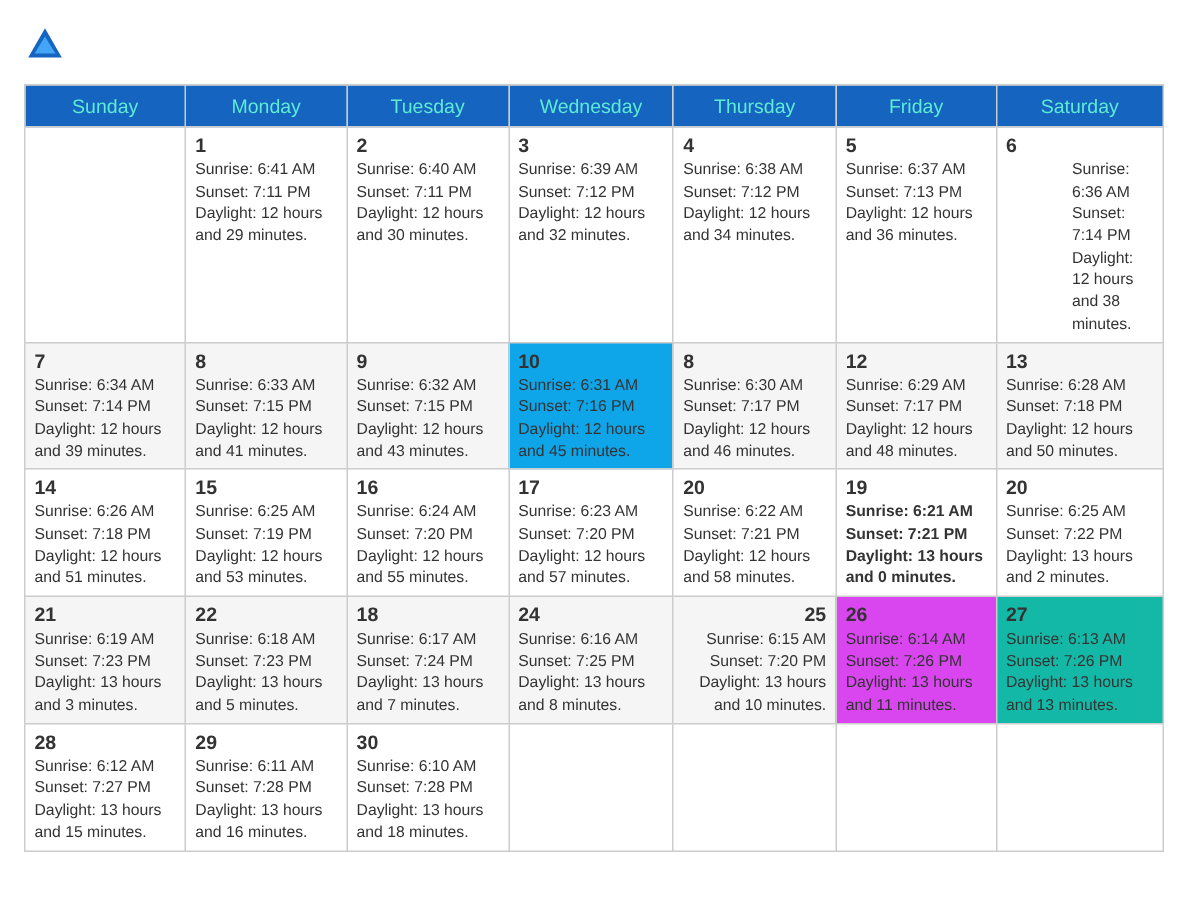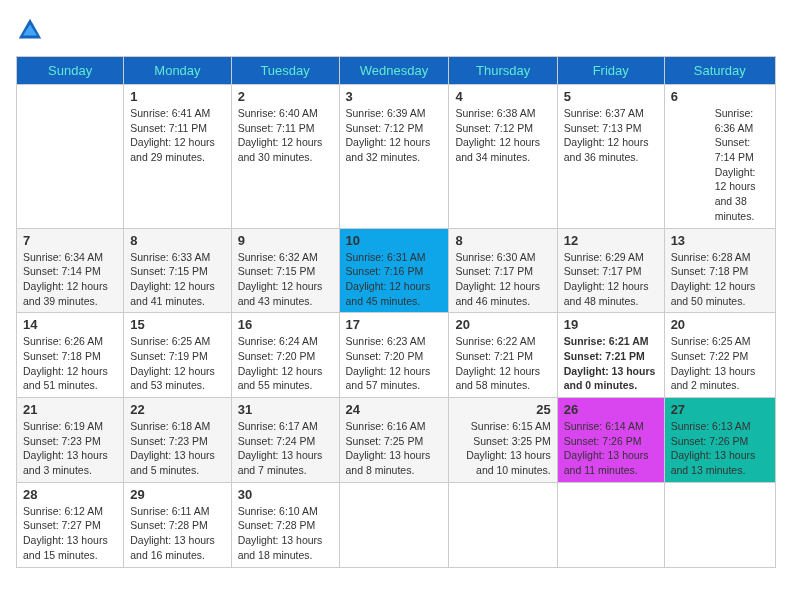--- a/index.html
+++ b/index.html
@@ -276,37 +276,37 @@
 and 3 minutes.</div>
         </td>
         <td style="background: rgb(245, 245, 245); margin-left: 20px;">
           <span class="day-num">22</span>
           <div class="day-info" style="white-space: pre-line;">Sunrise: 6:18 AM
 Sunset: 7:23 PM
 Daylight: 13 hours
 and 5 minutes.</div>
         </td>
         <td style="background: rgb(245, 245, 245);">
-          <span class="day-num">31</span>
+          <span class="day-num">18</span>
           <div class="day-info" style="white-space: pre-line;">Sunrise: 6:17 AM
 Sunset: 7:24 PM
 Daylight: 13 hours
 and 7 minutes.</div>
         </td>
         <td style="background: rgb(245, 245, 245);">
           <span class="day-num">24</span>
           <div class="day-info" style="white-space: pre-line;">Sunrise: 6:16 AM
 Sunset: 7:25 PM
 Daylight: 13 hours
 and 8 minutes.</div>
         </td>
         <td style="background: rgb(245, 245, 245); text-align: right;">
           <span class="day-num">25</span>
           <div class="day-info" style="white-space: pre-line;">Sunrise: 6:15 AM
-Sunset: 3:25 PM
+Sunset: 7:20 PM
 Daylight: 13 hours
 and 10 minutes.</div>
         </td>
         <td style="background: #d946ef;">
           <span class="day-num">26</span>
           <div class="day-info" style="white-space: pre-line;">Sunrise: 6:14 AM
 Sunset: 7:26 PM
 Daylight: 13 hours
 and 11 minutes.</div>
         </td>

